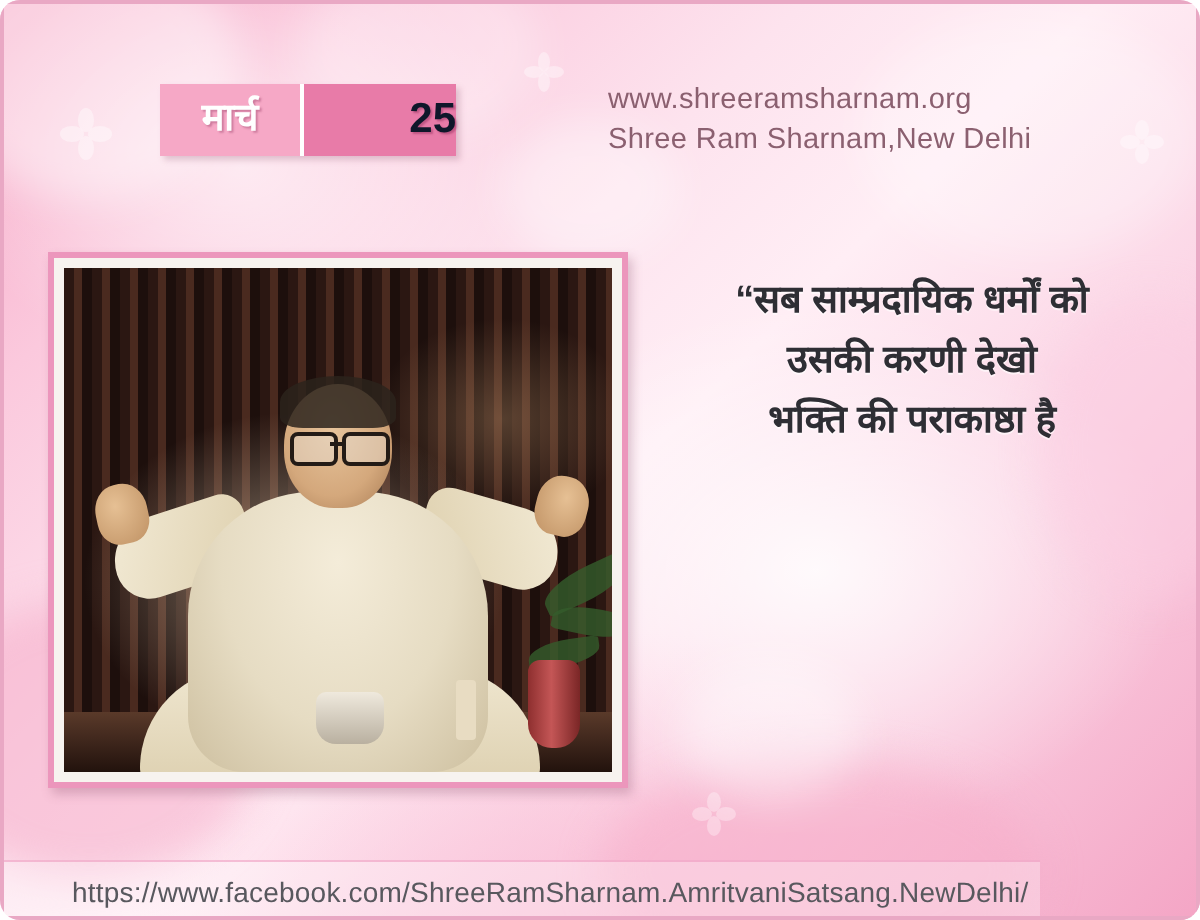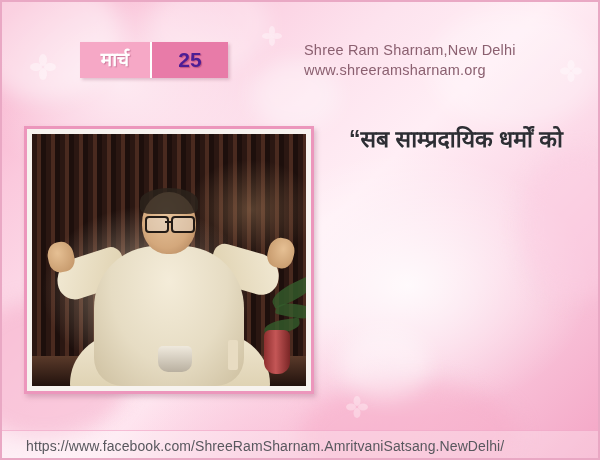--- a/index.html
+++ b/index.html
@@ -16,20 +16,21 @@
   #card {
     position: relative;
     width: 600px;
     height: 460px;
     overflow: hidden;
     background:
       radial-gradient(ellipse 260px 190px at 68% 62%, rgba(255,255,255,0.85) 0%, rgba(255,255,255,0.0) 70%),
       radial-gradient(ellipse 200px 150px at 20% 18%, rgba(255,255,255,0.6) 0%, rgba(255,255,255,0.0) 72%),
       radial-gradient(ellipse 340px 240px at 50% 105%, rgba(249,186,211,0.85) 0%, rgba(255,226,238,0.0) 70%),
       linear-gradient(135deg, #f6a8c6 0%, #fbc9dd 18%, #fde3ee 38%, #ffeef5 52%, #fbd3e4 72%, #f4a5c5 100%);
+    border-radius: 10px;
   }
 
   
   .blob {
     position: absolute;
     border-radius: 50%;
     filter: blur(10px);
     pointer-events: none;
   }
   .petal {
@@ -72,24 +73,24 @@
     font-size: 19px;
     line-height: 36px;
     text-align: center;
     font-weight: bold;
     border-right: 2px solid #ffffff;
     text-shadow: 1px 1px 1px rgba(160,70,110,0.45);
   }
   #date-day {
     flex: 1 1 auto;
     background: #e87ba8;
-    color: #4c1d95;
+    color: #0f172a;
     font-size: 21px;
     line-height: 36px;
-    text-align: center;
+    text-align: right;
     font-weight: bold;
     text-shadow: 1px 1px 1px rgba(150,50,95,0.5);
   }
 
   
   #header-text {
     position: absolute;
     left: 304px;
     top: 40px;
     width: 282px;
@@ -274,43 +275,43 @@
     width: 10px;
     height: 30px;
     background: #e8dcc2;
     border-radius: 2px;
   }
 
   
   #quote {
     position: absolute;
     left: 322px;
-    top: 124px;
+    top: 136px;
     width: 268px;
     text-align: center;
     color: #2e2e34;
-    font-size: 23px;
+    font-size: 19px;
     line-height: 30px;
     font-weight: bold;
     text-shadow: 0 1px 0 rgba(255,255,255,0.6);
   }
   #quote .ql { display: block; white-space: nowrap; }
 
   
   #footer-bar {
     position: absolute;
     left: 0;
     bottom: 0;
-    width: 600px;
+    width: 520px;
     height: 30px;
     background: rgba(255, 255, 255, 0.30);
     border-top: 1px solid rgba(236, 150, 188, 0.55);
     display: flex;
     align-items: center;
-    padding-left: 26px;
+    padding-left: 36px;
     box-sizing: border-box;
   }
   #footer-url {
     color: #58585e;
     font-size: 14px;
     letter-spacing: 0.1px;
   }
 </style>
 </head>
 <body>
@@ -366,22 +367,22 @@
         </g>
       </svg>
   </div>
 
   <div id="date-badge">
     <div id="date-month">मार्च</div>
     <div id="date-day">25</div>
   </div>
 
   <div id="header-text">
+    <span id="site-url">www.shreeramsharnam.org</span>
     <span id="site-name">Shree Ram Sharnam,New Delhi</span>
-    <span id="site-url">www.shreeramsharnam.org</span>
   </div>
 
   <div id="photo-frame">
     <div id="photo">
       <div class="curtain"></div>
       <div class="curtain-glow"></div>
       <div class="floor"></div>
       <div class="leaf" style="left:238px;top:150px;width:46px;height:16px;transform:rotate(-25deg);"></div>
       <div class="leaf" style="left:244px;top:170px;width:40px;height:14px;transform:rotate(12deg);"></div>
       <div class="leaf" style="left:232px;top:186px;width:36px;height:13px;transform:rotate(-8deg);"></div>
@@ -397,20 +398,22 @@
       <div class="p-glass-r"></div>
       <div class="p-glass-bridge"></div>
       <div class="vase"></div>
       <div class="pot-white"></div>
       <div class="candle"></div>
     </div>
   </div>
 
   <div id="quote">
     <span class="ql">“सब साम्प्रदायिक धर्मों को</span>
+    <span class="ql">उसकी करणी देखो</span>
+    <span class="ql">भक्ति की पराकाष्ठा है</span>
   </div>
 
   <div id="footer-bar">
     <span id="footer-url">https://www.facebook.com/ShreeRamSharnam.AmritvaniSatsang.NewDelhi/</span>
   </div>
 
   <div id="frame-border"></div>
 </div>
 
 </body></html>

